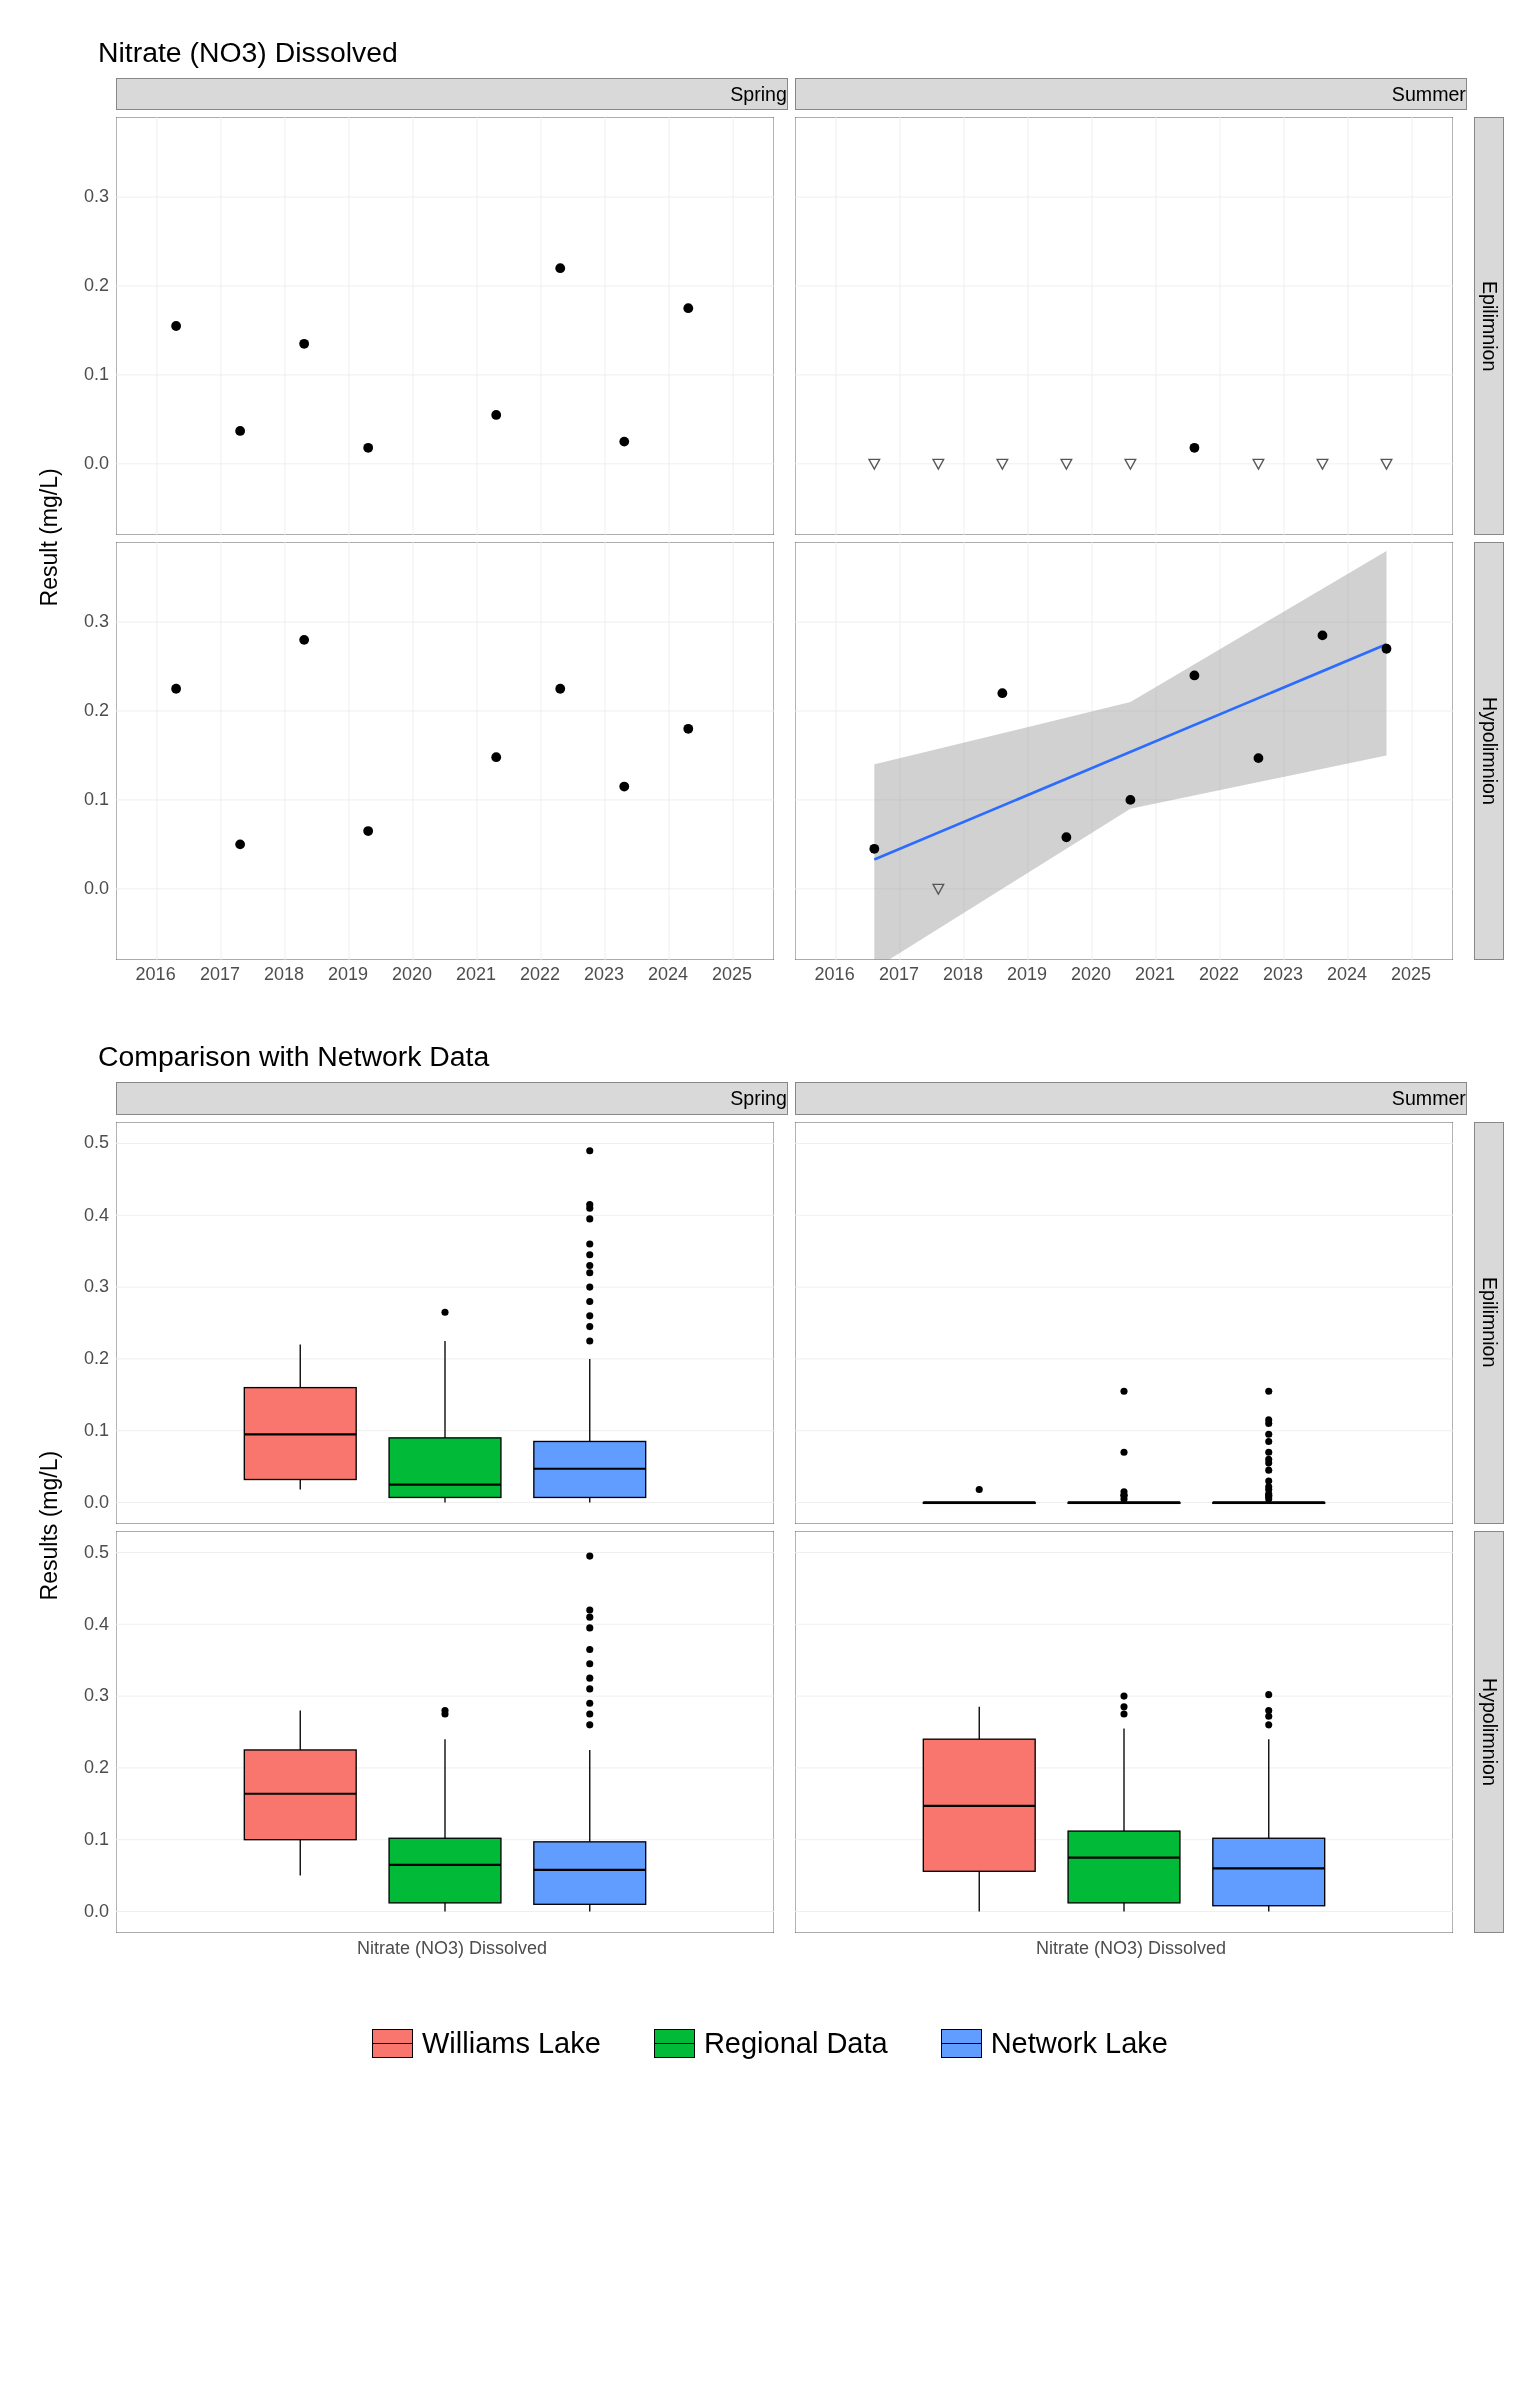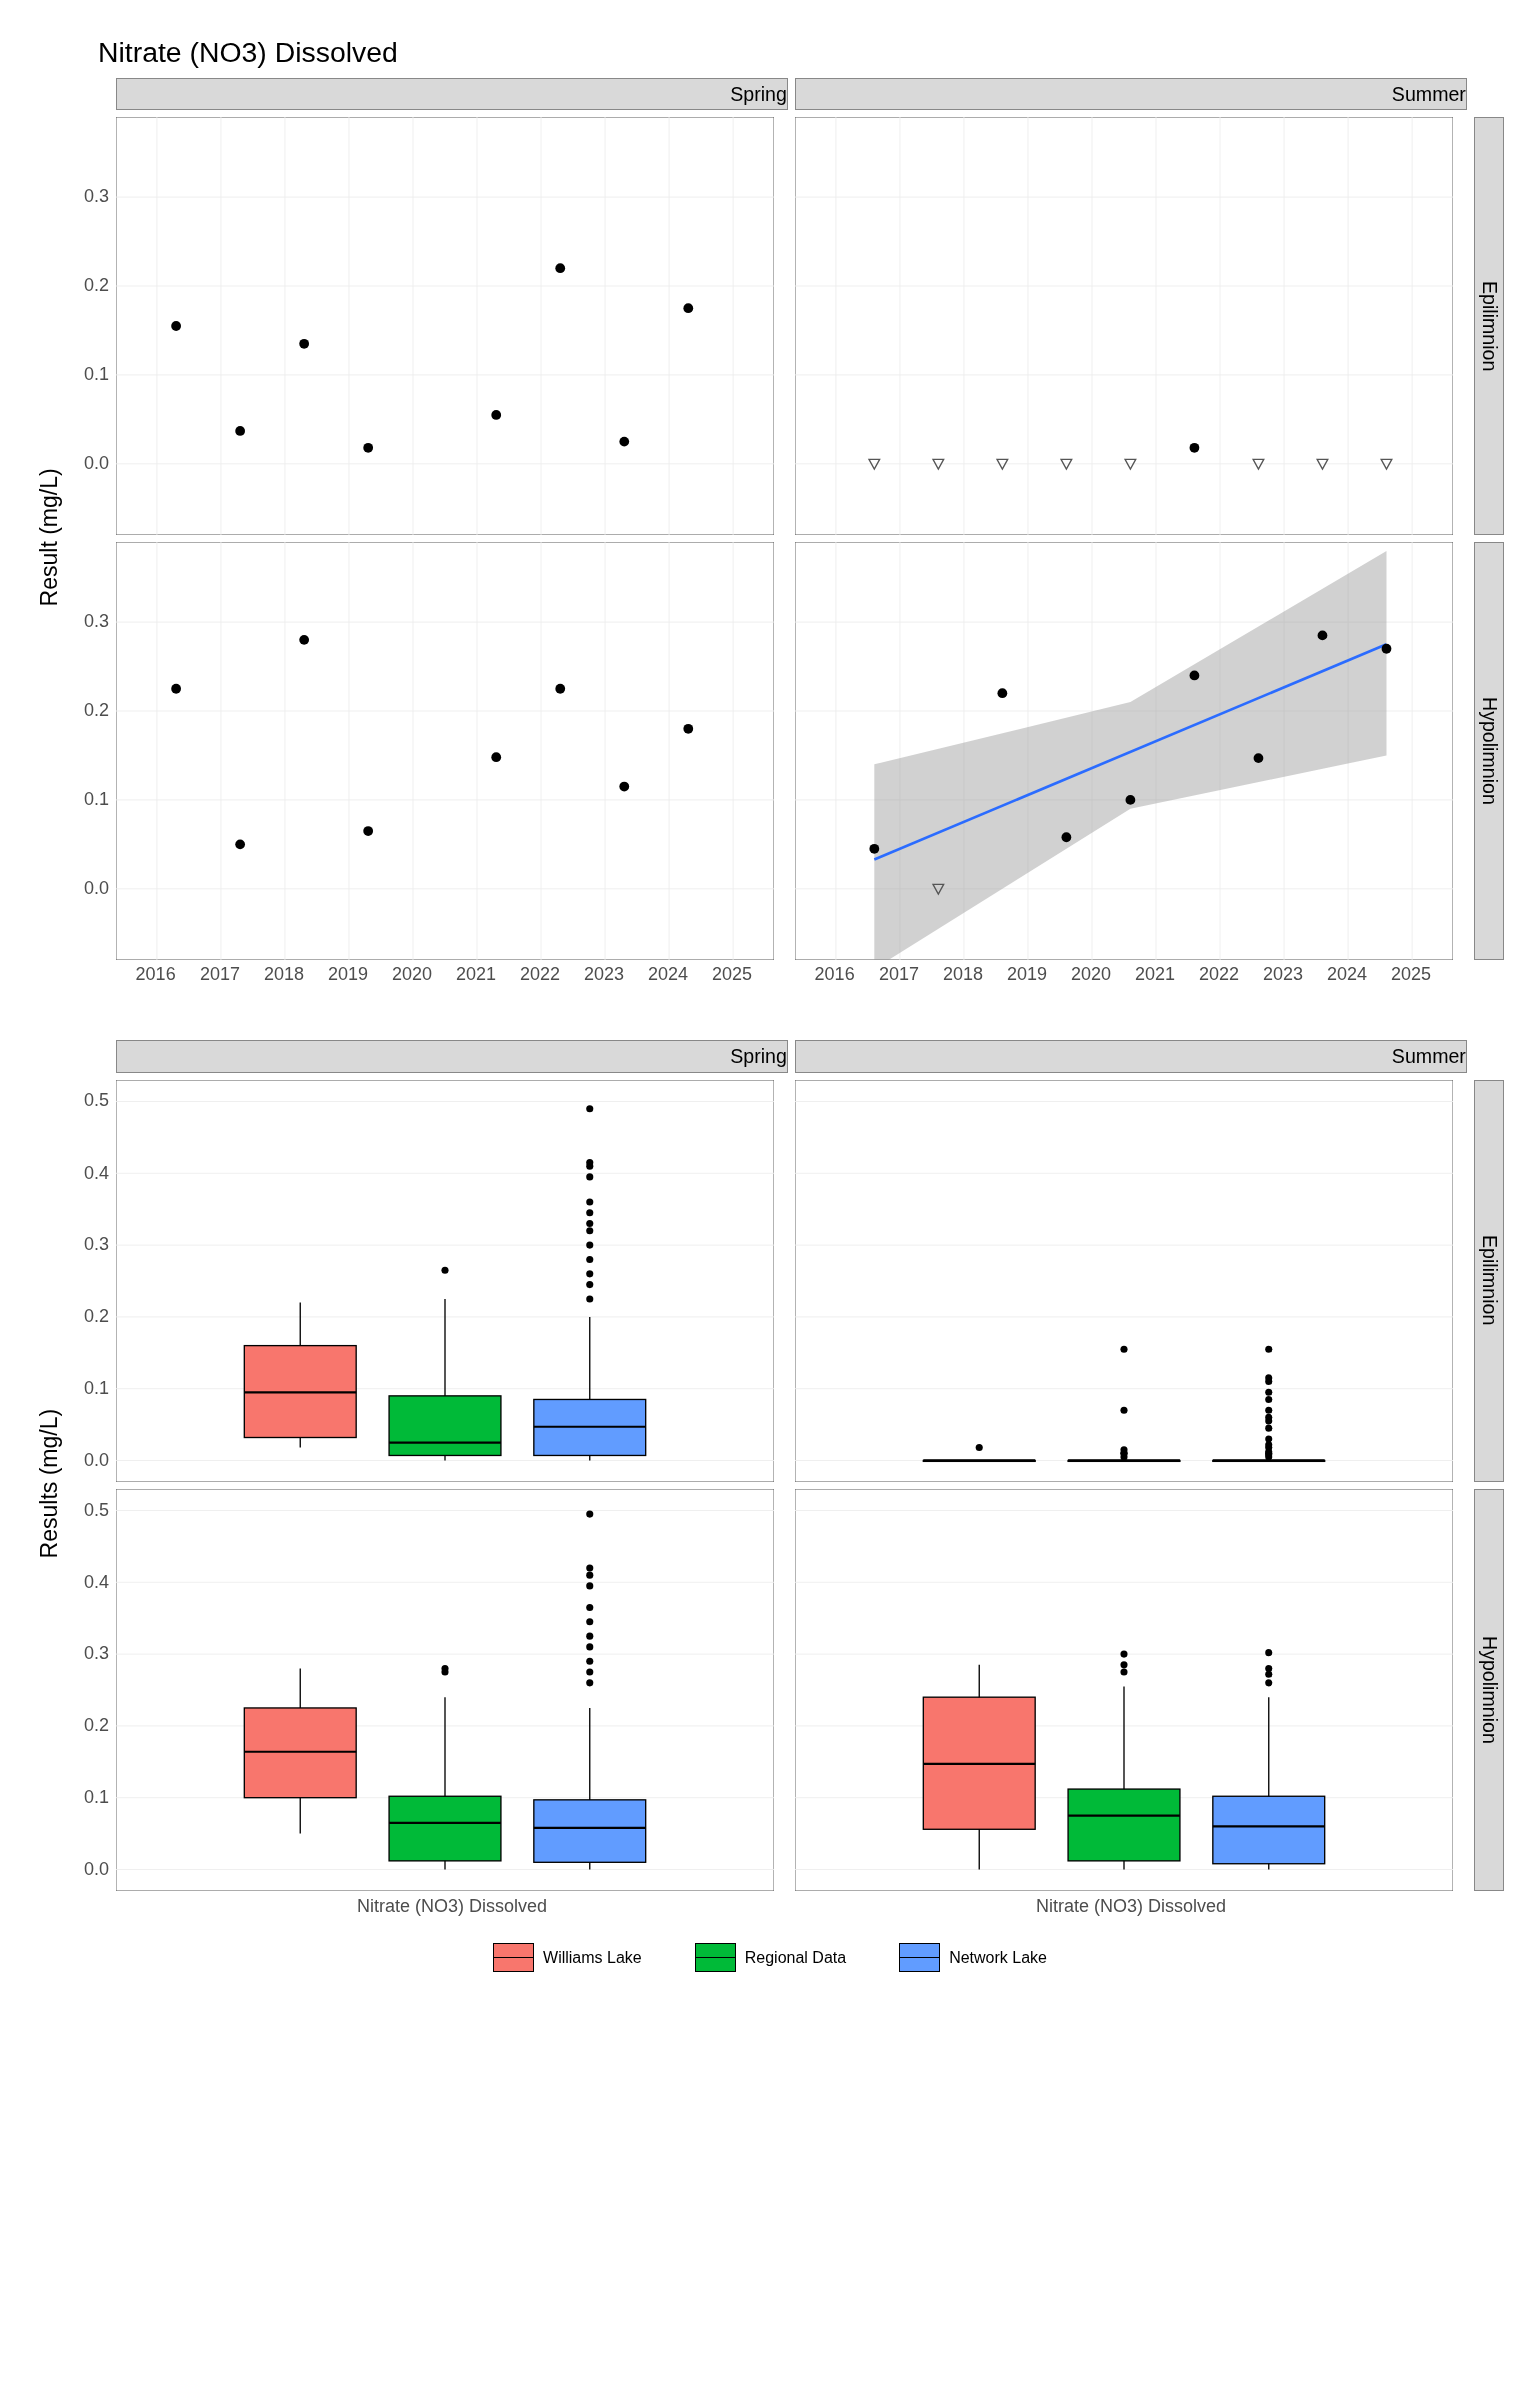--- a/index.html
+++ b/index.html
@@ -3,21 +3,21 @@
 <meta charset="utf-8">
 <style>
 html,body{margin:0;padding:0;font-family:Arial,Helvetica,sans-serif;background:#fff;color:#000}
 .page{width:1536px;height:2389px;position:relative;padding:36px 32px 27px 36px;box-sizing:border-box}
 .chart-block{position:relative}
 .main-title{font-size:28.4px;margin:0 0 9px 62px}
 .col-strip{background:#d9d9d9;border:0.9px solid #888;text-align:right;font-size:19.6px;padding:3.6px 0}
 .row-strip{background:#d9d9d9;border:0.9px solid #888;font-size:19.6px;display:flex;align-items:center;justify-content:center;writing-mode:vertical-rl}
 svg{display:block}
 .ylab{writing-mode:vertical-rl;transform:rotate(180deg);font-size:23px;text-align:center}
-.legend{display:flex;gap:53px;justify-content:center;align-items:flex-end;margin-top:16px;font-size:16px}
+.legend{display:flex;gap:53px;justify-content:center;align-items:flex-end;margin-top:56px;font-size:29px}
 .legend .key{width:39px;height:27px;border:0.9px solid #000;margin-right:9px;display:inline-block;vertical-align:middle;position:relative}
 .legend .key::after{content:"";position:absolute;left:0;right:0;top:50%;border-top:1.8px solid #000}
 .legend span{vertical-align:middle}
 </style>
 </head>
 <body>
 
 <div class="page">
 
 <div class="chart-block">
@@ -182,20 +182,21 @@
               <div style="position: absolute; left: 532px; top: 3.6px; font-size: 18px; color: rgb(77, 77, 77);">2024</div>
               <div style="position: absolute; left: 596px; top: 3.6px; font-size: 18px; color: rgb(77, 77, 77);">2025</div>
             </div>
             <div></div>
           </div>
   </div>
 </div>
 </div>
 
 <div class="chart-block" style="margin-top:44px">
+<div class="main-title">Comparison with Network Data</div>
 <div style="display:flex">
   <div class="ylab" style="padding:178px 0">Results (mg/L)</div>
   <div style="flex:1">
     <div style="display:grid;grid-template-columns:1fr 1fr 30px;gap:7.1px;margin-left:53px">
       <div class="col-strip">Spring</div>
       <div class="col-strip">Summer</div>
       <div></div>
     </div>
     <div id="box-panels" style="display:grid;grid-template-columns:1fr 1fr 30px;grid-auto-rows:402px;gap:7.1px;margin-left:53px;margin-top:7.1px">
             <div style="position: relative;">

